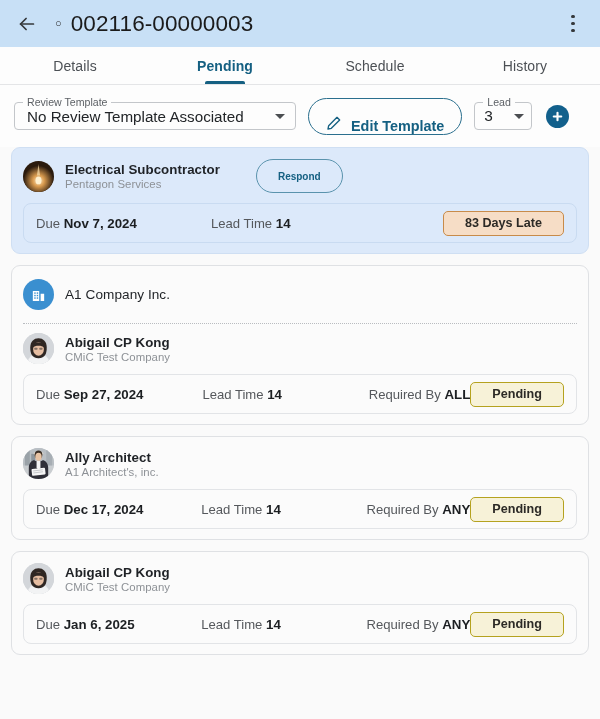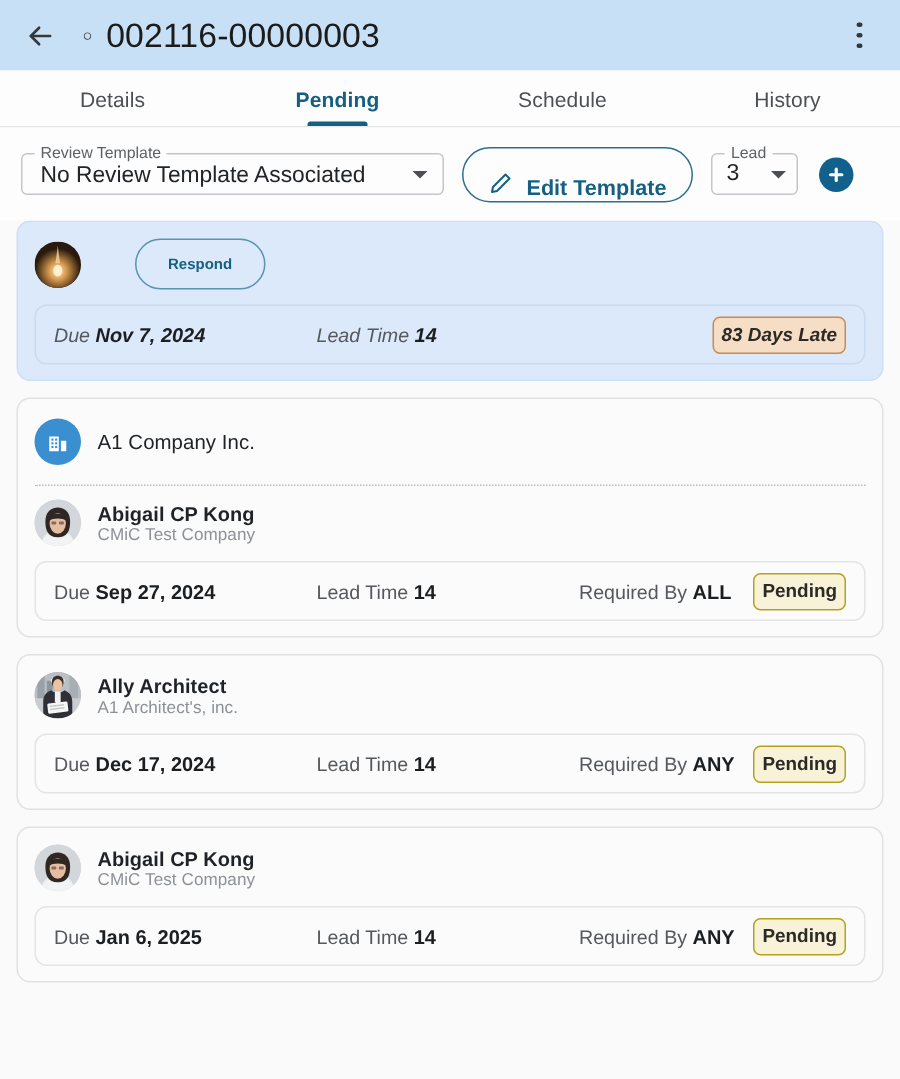--- a/index.html
+++ b/index.html
@@ -160,29 +160,29 @@
   .meta-row {
     margin-top: 10px;
     border: 1px solid #e2e4e7;
     border-radius: 8px;
     height: 40px;
     display: flex; align-items: center;
     padding: 0 12px;
     background: transparent;
     position: relative;
   }
-  .card.highlight .meta-row { border-color: #c9dbf1; font-style: italic; }
+  .card.highlight .meta-row { border-color: #c9dbf1; }
   .meta-cell { font-size: 13.1px; color: #55585c; white-space: nowrap; }
   .meta-cell b { color: #1c1f22; font-weight: 700; font-size: 13.3px; }
   .cell-due { width: 175px; }
   .cell-lead { width: 175px; }
   .cell-req  { flex: 1 1 auto; }
   .badge {
     margin-left: auto; flex: 0 0 auto;
-    height: 25px; padding: 0 5px;
+    height: 25px; padding: 0 21px;
     border-radius: 5px;
     display: flex; align-items: center; justify-content: center;
     font-size: 12.6px; font-weight: 700;
     border: 1.3px solid transparent;
   }
   .badge-late {
     background: #f6ddc6; border-color: #c88b4a; color: #2c2a26;
   }
   .badge-pending {
     background: #f7f2d8; border-color: #b5a21f; color: #2c2a26;
@@ -273,20 +273,24 @@
                 <stop offset="0%" stop-color="#ffe9c2"></stop>
                 <stop offset="38%" stop-color="#d89a4e"></stop>
                 <stop offset="100%" stop-color="#2a1a0d"></stop>
               </radialGradient>
             </defs>
             <rect width="32" height="32" fill="#2a1a0d"></rect>
             <circle cx="16" cy="18" r="15" fill="url(#bulbg)"></circle>
             <path d="M16 3 L14.4 15 L17.6 15 Z" fill="#f6d9a5" opacity=".75"></path>
             <ellipse cx="16" cy="20" rx="3.1" ry="4" fill="#fff2d2" opacity=".95"></ellipse>
           </svg>
+        </div>
+        <div class="person-text">
+          <span class="person-name">Electrical Subcontractor</span>
+          <span class="person-org">Pentagon Services</span>
         </div>
         <button class="respond-btn">Respond</button>
       </div>
       <div class="meta-row">
         <span class="meta-cell cell-due">
           <span>Due</span>
           <b>Nov 7, 2024</b>
         </span>
         <span class="meta-cell cell-lead">
           <span>Lead Time</span>

